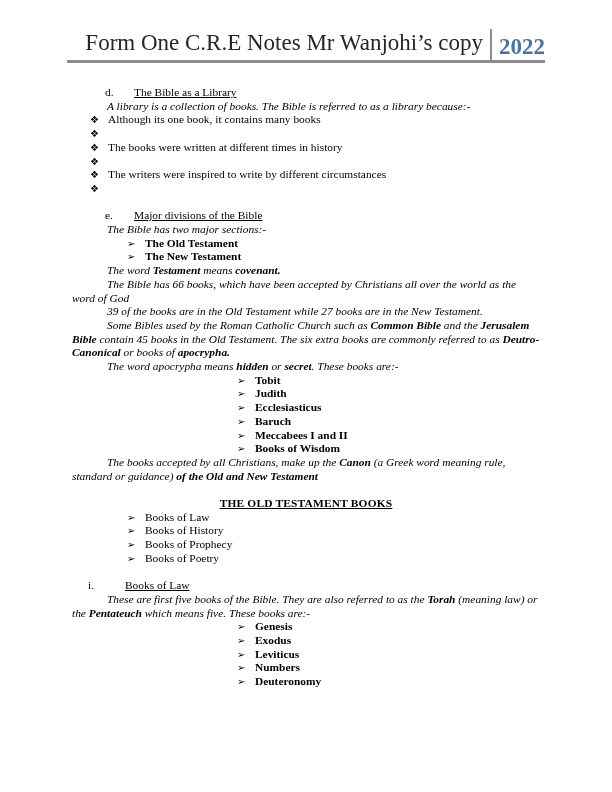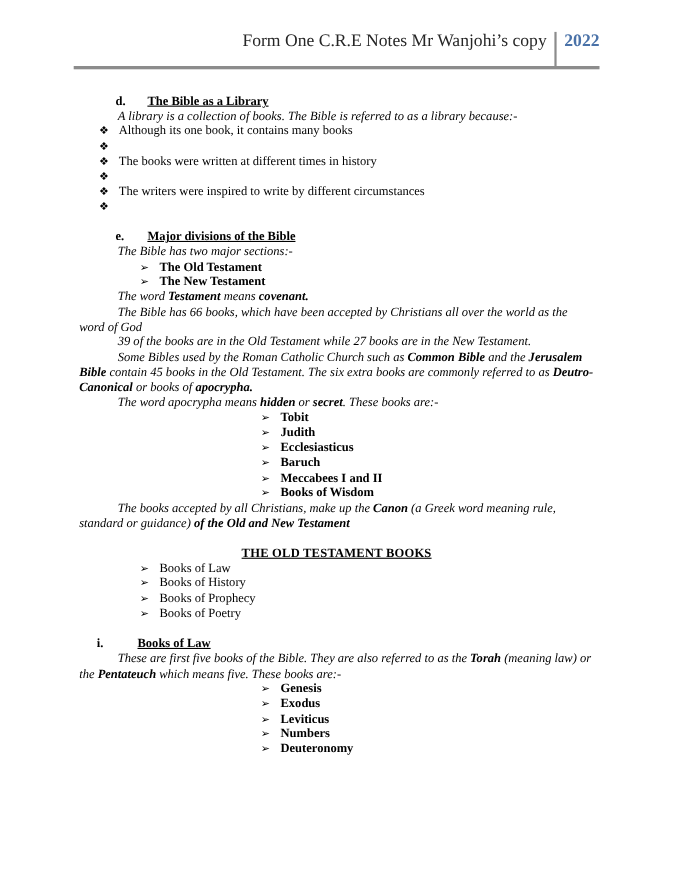--- a/index.html
+++ b/index.html
@@ -17,53 +17,54 @@
 
   
   .header {
     position: absolute;
     left: 67px;
     top: 29px;
     width: 478px;
     height: 34px;
     display: flex;
     justify-content: flex-end;
+    align-items: flex-end;
     border-bottom: 3px solid #8c8c8c;
-    font-size: 16px;
+    font-size: 23px;
     color: #262626;
   }
   .header .title { padding-bottom: 4px; white-space: nowrap; }
   .header .divider {
     align-self: stretch;
     width: 2px;
     background: #8c8c8c;
     margin-left: 7px;
     flex: 0 0 2px;
   }
   .header .year {
     margin-left: 7px;
-    padding-bottom: 20px;
+    padding-bottom: 0;
     font-weight: bold;
     color: #4a72a8;
   }
 
   
   .content {
     position: absolute;
     left: 72px;
     top: 86px;
     width: 468px;
     font-size: 11.4px;
     line-height: 13.7px;
   }
   .content p { margin: 0; }
   .indent { text-indent: 35px; font-style: italic; }
   .spacer { height: 13.7px; }
 
-  .sec-head { font-weight: bold; }
+  .sec-head { font-weight: normal; }
   .sec-letter { display: inline-block; width: 29px; margin-left: 33px; }
   .sec-letter.num { width: 37px; margin-left: 16px; }
   .sec-title { text-decoration: underline; }
 
   .center-head {
     text-align: center;
     font-weight: bold;
     text-decoration: underline;
     letter-spacing: 0.2px;
   }

